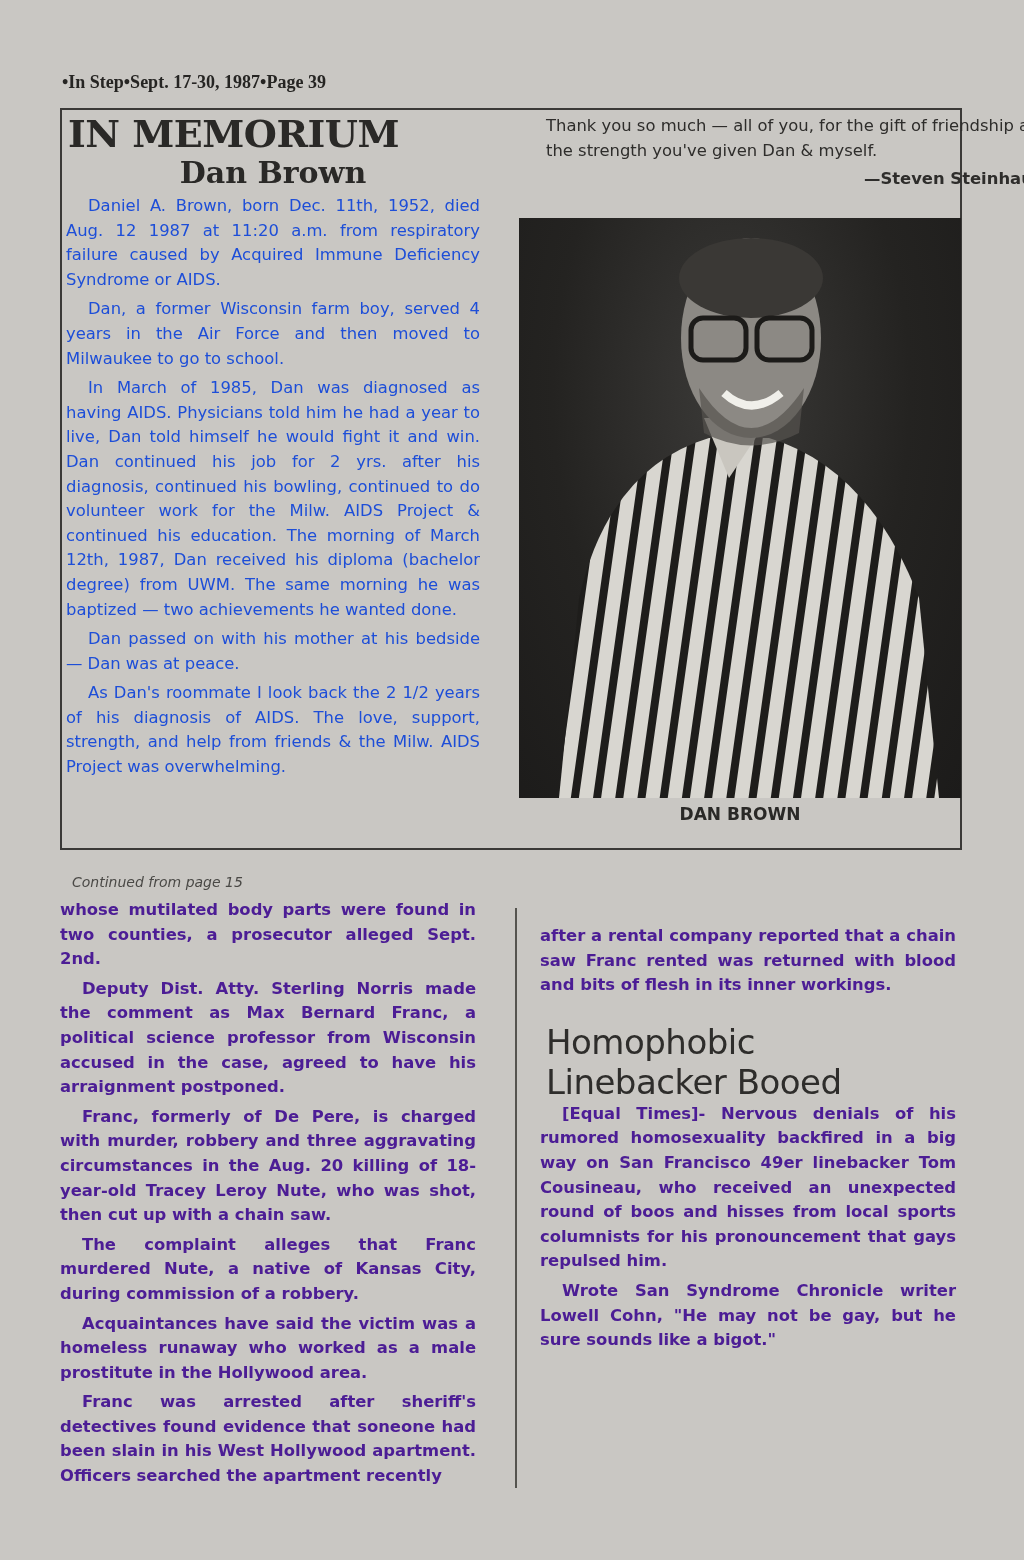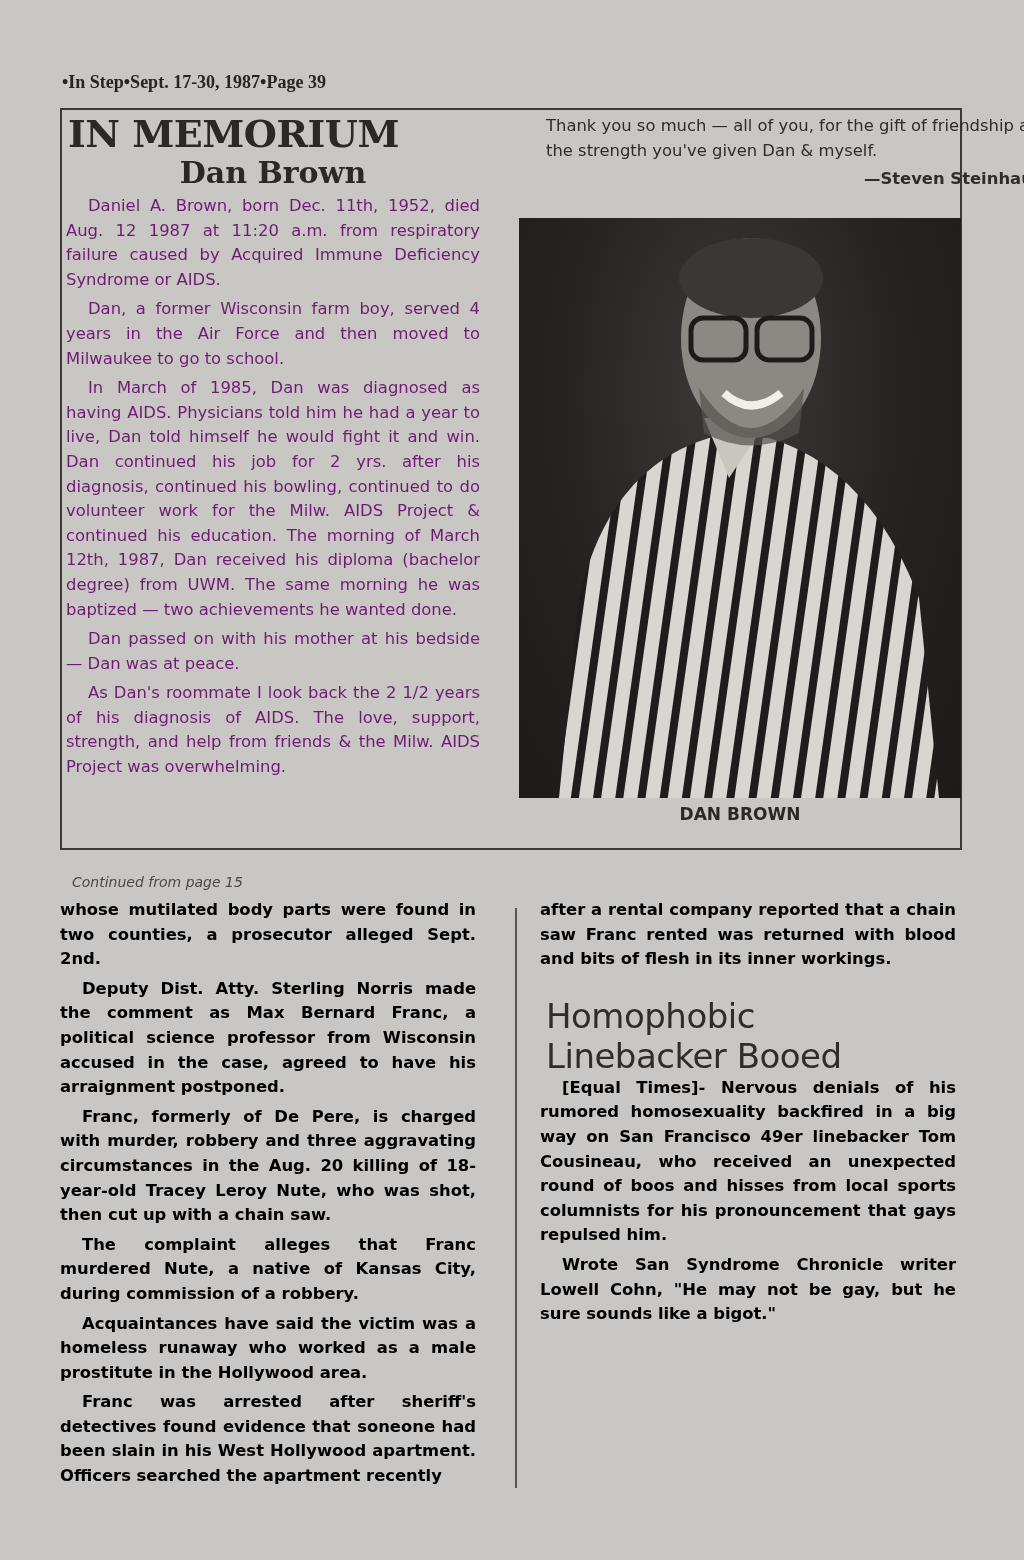--- a/index.html
+++ b/index.html
@@ -30,21 +30,21 @@
     color: #2a2927; margin: 0 0 0 2px;
   }
   .memorial-name {
     font-family: "DejaVu Serif", serif; font-weight: bold;
     font-size: 30px; line-height: 34px; text-align: center;
     color: #2a2927; margin: 0 0 4px 0;
   }
   .body-text {
     font-family: "DejaVu Sans", sans-serif;
     font-size: 16.4px; line-height: 24.6px;
-    text-align: justify; color: #701a75;
+    text-align: justify; color: #1d4ed8;
     margin: 0 0 5px 0; text-indent: 22px;
   }
   .bold-text { font-weight: bold; }
   .memorial-right {
     position: absolute; left: 458px; top: 0; width: 532px; height: 736px;
   }
   .thanks-note {
     font-family: "DejaVu Sans", sans-serif;
     font-size: 16.4px; line-height: 24.6px; margin: 4px 0 0 26px;
   }
@@ -69,23 +69,23 @@
     font-size: 14px; color: #4a4946;
   }
   .col-left {
     position: absolute; left: 60px; top: 898px; width: 416px;
   }
   .col-divider {
     position: absolute; left: 515px; top: 908px; width: 2px; height: 580px;
     background: #55544f;
   }
   .col-right {
-    position: absolute; left: 540px; top: 898px; width: 416px;
+    position: absolute; left: 540px; top: 924px; width: 416px;
   }
-  .col-left .body-text, .col-right .body-text { font-weight: bold; color: #000000; }
+  .col-left .body-text, .col-right .body-text { font-weight: bold; color: #4c1d95; }
   .col-left .body-text:first-child, .col-right .body-text:first-child { text-indent: 0; }
   .headline {
     font-family: "DejaVu Sans", sans-serif; font-weight: normal;
     font-size: 34px; line-height: 40px; color: #2e2d2b;
     margin: 24px 0 0 6px; letter-spacing: -0.5px;
   }
 </style>
 </head>
 <body>
 

